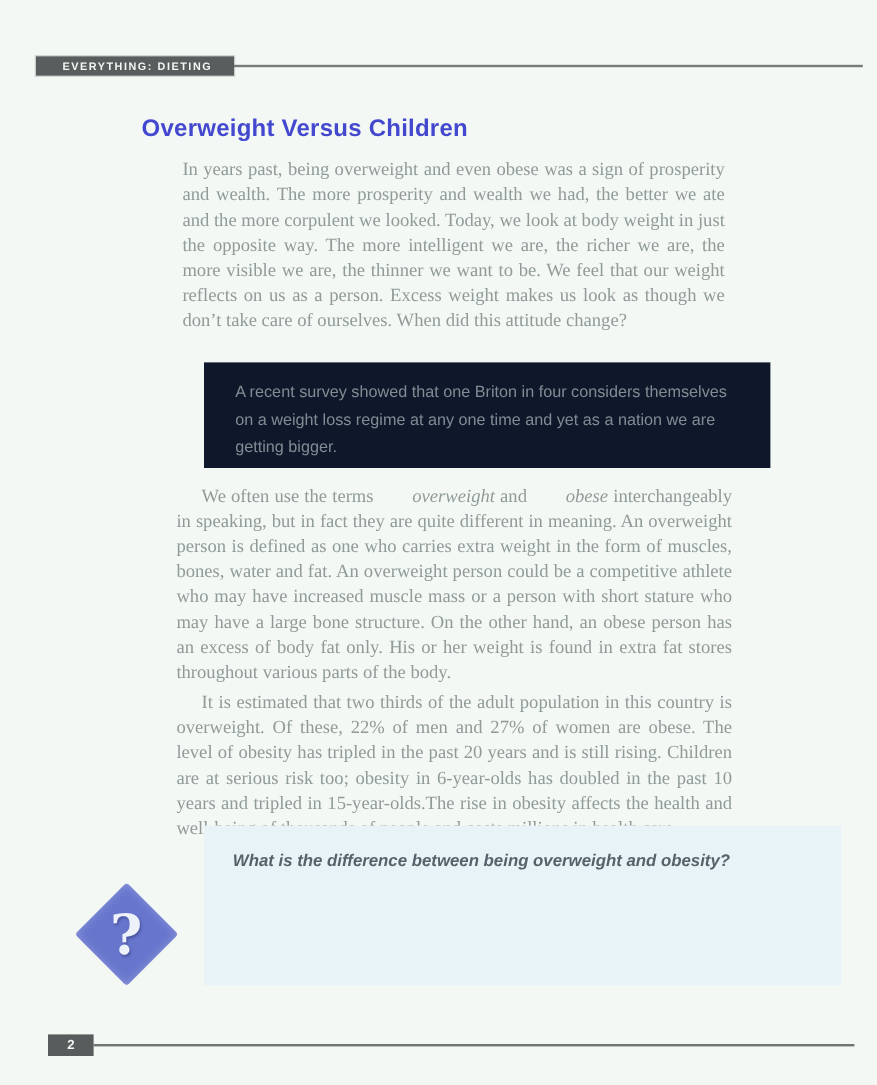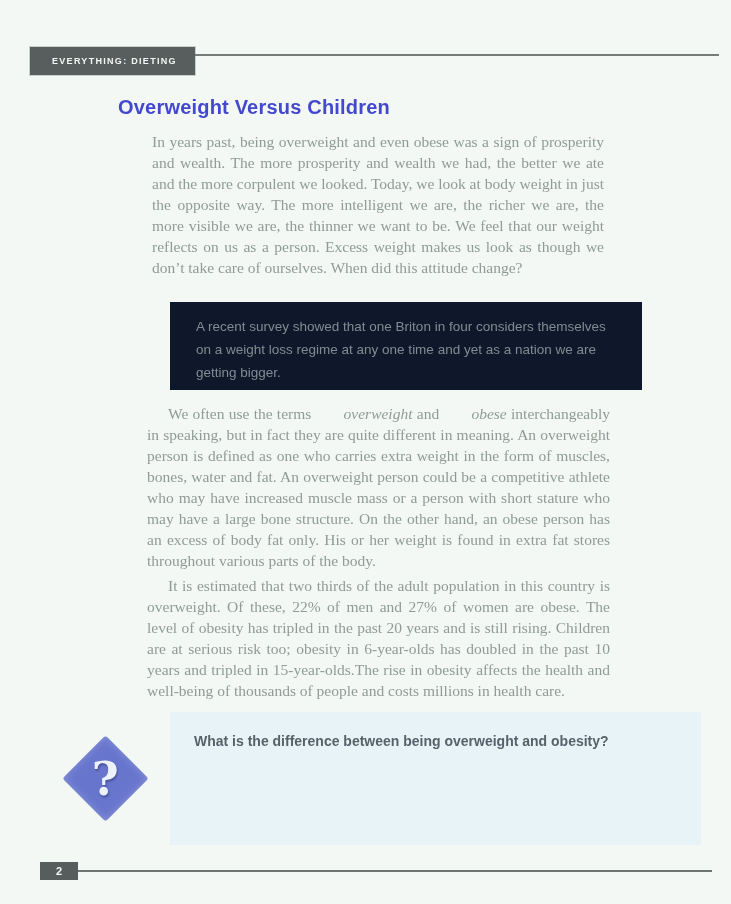--- a/index.html
+++ b/index.html
@@ -4,21 +4,21 @@
 <style>
   html,body{margin:0;padding:0;}
   body{background:#e9eeea;font-family:"Liberation Sans",sans-serif;}
   .page{
     position:relative;width:731px;height:904px;margin:0 auto;
     background:#f3f8f4;overflow:hidden;
   }
 
   
   .head-bar{
-    position:absolute;left:30px;top:47px;width:165px;height:28px;
+    position:absolute;left:30px;top:47px;width:165px;height:16px;
     background:#585e5d;display:flex;align-items:center;
     box-shadow:0 0 0 1px rgba(80,86,85,.25);
   }
   .head-bar span{
     color:#f4f6f3;font-size:9px;font-weight:bold;letter-spacing:1.3px;
     padding-left:22px;white-space:nowrap;
     font-family:"Liberation Sans",sans-serif;
   }
   .head-rule{position:absolute;left:195px;top:54px;width:524px;height:2px;background:#767c7a;}
 
@@ -56,22 +56,23 @@
     position:absolute;left:55px;top:298px;width:130px;height:70px;
     font-family:"DejaVu Serif",serif;font-style:italic;font-weight:bold;
     color:#5a66d6;white-space:nowrap;
   }
   .fact-logo .lf{font-size:50px;line-height:62px;}
   .fact-logo .lat{font-size:44px;color:#8d96e2;margin-left:-6px;letter-spacing:-2px;}
   .fact-logo .lct{font-size:38px;margin-left:-4px;letter-spacing:-1px;}
 
   
   .q-box{
-    position:absolute;left:170px;top:712px;width:531px;height:133px;
+    position:absolute;left:170px;top:688px;width:531px;height:133px;
     background:#e8f3f8;
+    font-style:italic;
   }
   .q-head{
     margin:0;padding:19px 24px 0 24px;
     font-family:"Liberation Sans",sans-serif;
     font-size:14px;font-weight:bold;color:#57616a;line-height:20px;
   }
   .q-body{
     margin:0;padding:3px 40px 0 24px;
     font-family:"Liberation Sans",sans-serif;
     font-size:13.5px;line-height:23px;color:#808c93;

